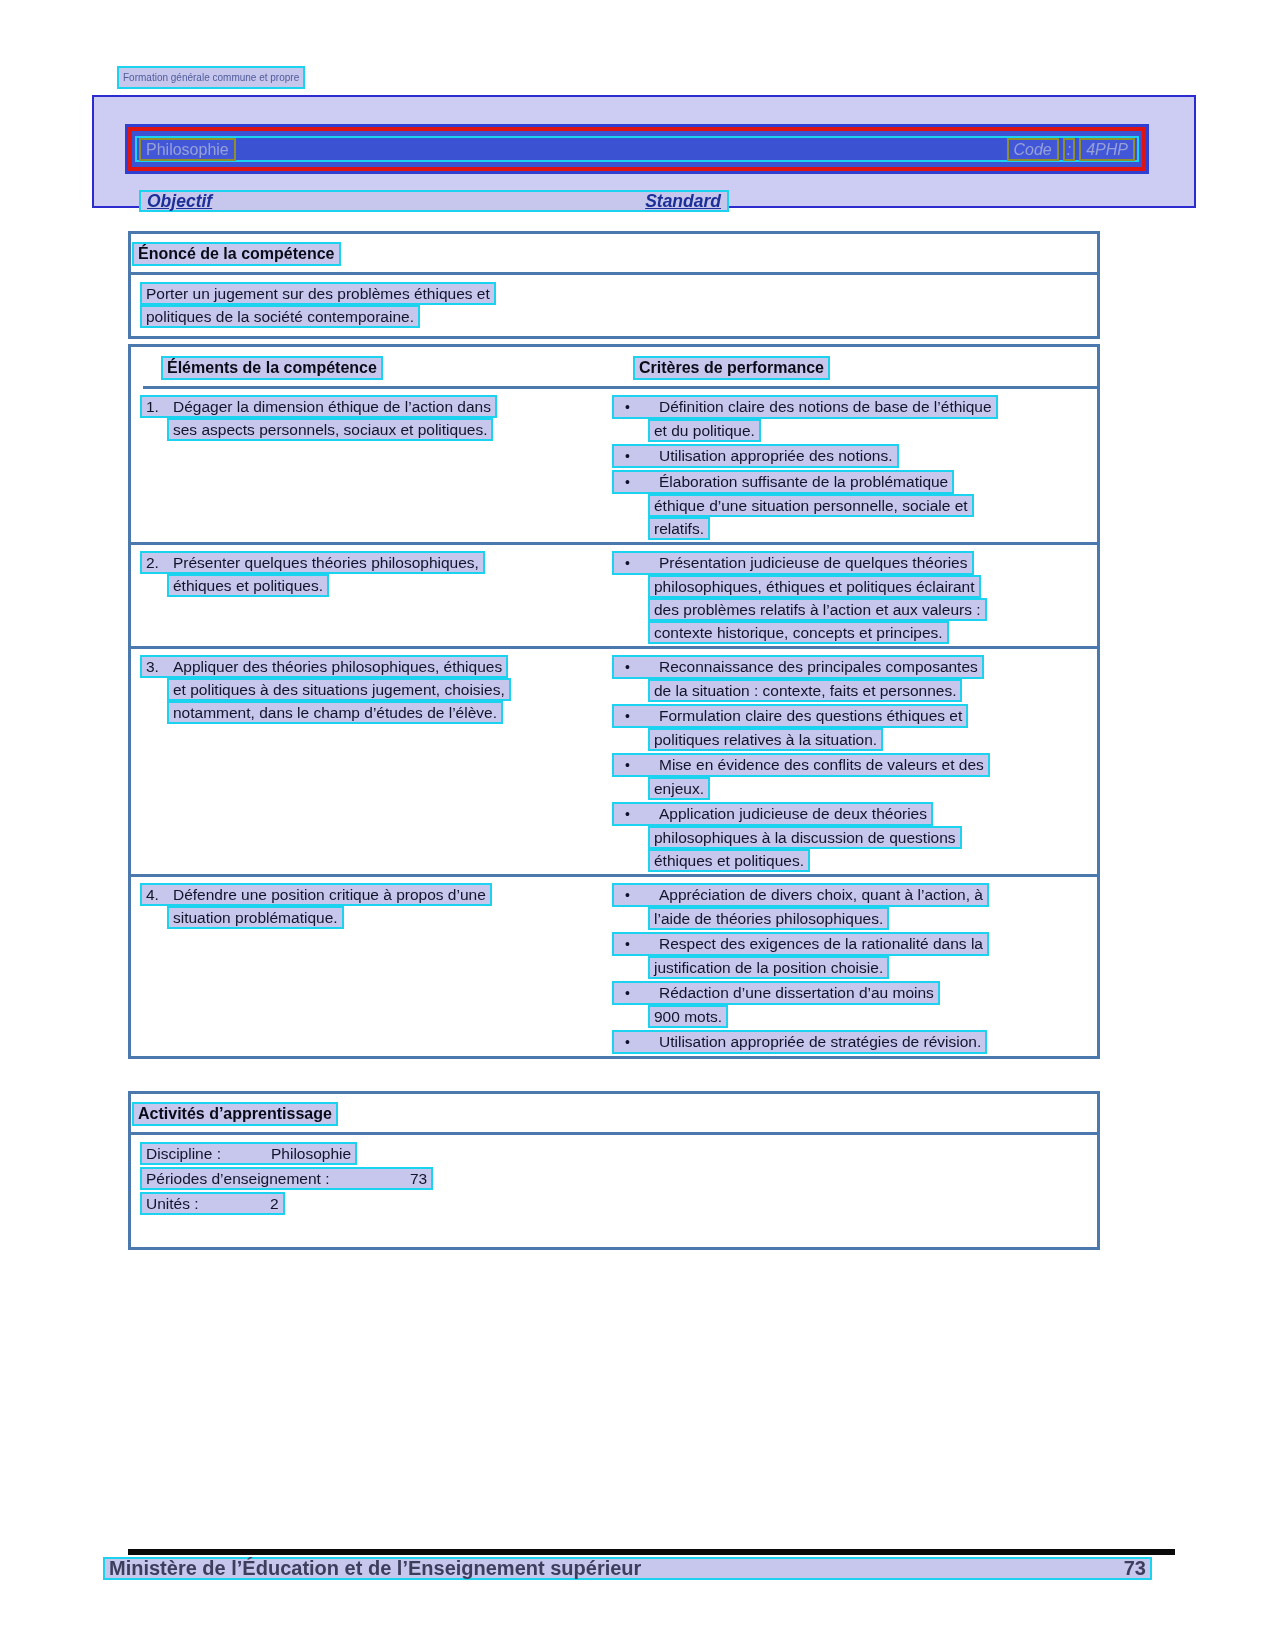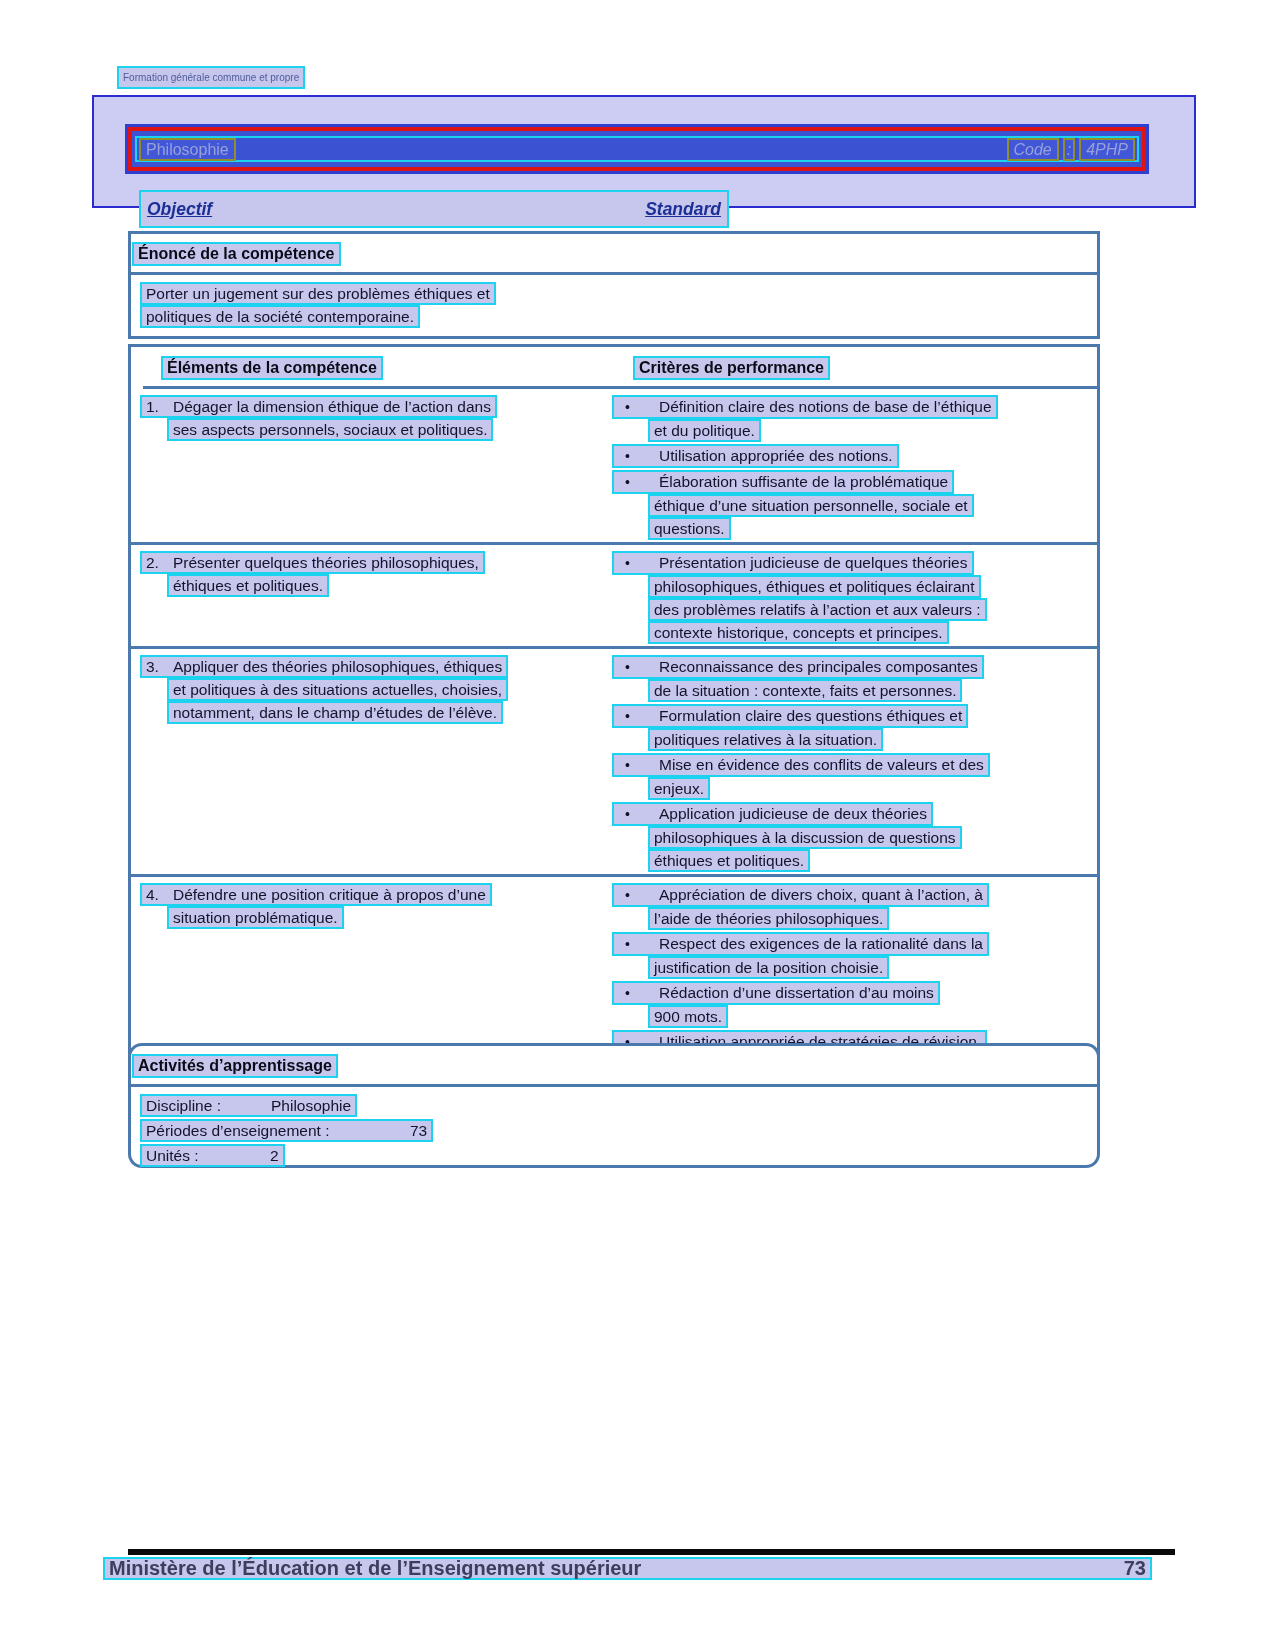--- a/index.html
+++ b/index.html
@@ -46,21 +46,21 @@
     padding:0 2px;
   }
   .wbox {
     border:2px solid #8f8f2e; background:#4157d8;
     color:#97a1d8; font-size:16px; line-height:19px;
     padding:0 5px; white-space:nowrap;
   }
   .code-group { display:flex; gap:4px; align-items:center;font-style:italic; }
   .wbox.sep { padding:0 2px; }
   .objstd {
-    position:absolute; left:45px; top:93px; width:590px; height:38px;
+    position:absolute; left:45px; top:93px; width:590px; height:22px;
     background:#c7c7ee; border:2px solid #1bd2ef; box-sizing:border-box;
     display:flex; align-items:center; justify-content:space-between;
     padding:0 6px;
     font-size:17.5px; font-weight:bold; font-style:italic;
     color:#1c2f97; text-decoration:underline;
   }
 
   
   .panel {
     position:absolute; left:128px; width:972px;
@@ -161,21 +161,21 @@
             <span class="dot-cell"></span>
             <span>Utilisation appropriée des notions.</span>
           </span>
       </div>
       <div class="bullet">
         <span class="hl flexline">
             <span class="dot-cell"></span>
             <span>Élaboration suffisante de la problématique</span>
           </span>
         <span class="hl cont">éthique d’une situation personnelle, sociale et</span>
-        <span class="hl cont">questions.</span>
+        <span class="hl cont">relatifs.</span>
       </div>
     </div>
   </div>
 
   <div class="trow r2">
     <div class="tcol-left">
       <span class="hl flexline">
           <span class="num">2.</span>
           <span>Présenter quelques théories philosophiques,</span>
         </span>
@@ -193,21 +193,21 @@
       </div>
     </div>
   </div>
 
   <div class="trow r3">
     <div class="tcol-left">
       <span class="hl flexline">
           <span class="num">3.</span>
           <span>Appliquer des théories philosophiques, éthiques</span>
         </span>
-      <span class="hl cont" style="margin-left:27px;">et politiques à des situations actuelles, choisies,</span>
+      <span class="hl cont" style="margin-left:27px;">et politiques à des situations jugement, choisies,</span>
       <span class="hl cont" style="margin-left:27px;">notamment, dans le champ d’études de l’élève.</span>
     </div>
     <div class="tcol-right">
       <div class="bullet">
         <span class="hl flexline">
             <span class="dot-cell"></span>
             <span>Reconnaissance des principales composantes</span>
           </span>
         <span class="hl cont">de la situation : contexte, faits et personnes.</span>
       </div>
@@ -269,21 +269,21 @@
       <div class="bullet">
         <span class="hl flexline">
             <span class="dot-cell"></span>
             <span>Utilisation appropriée de stratégies de révision.</span>
           </span>
       </div>
     </div>
   </div>
 </div>
 
-<div class="panel" style="top:1043px; height:125px;border-radius:14px;">
+<div class="panel" style="top:1091px; height:159px;">
   <div class="panel-head">
     <span class="hl hl-title">Activités d’apprentissage</span>
   </div>
   <div class="panel-body">
     <div class="act-row">
       <span class="hl"><span class="act-label lw1">Discipline :</span><span>Philosophie</span></span>
     </div>
     <div class="act-row">
       <span class="hl"><span class="act-label lw2">Périodes d’enseignement :</span><span>73</span></span>
     </div>

